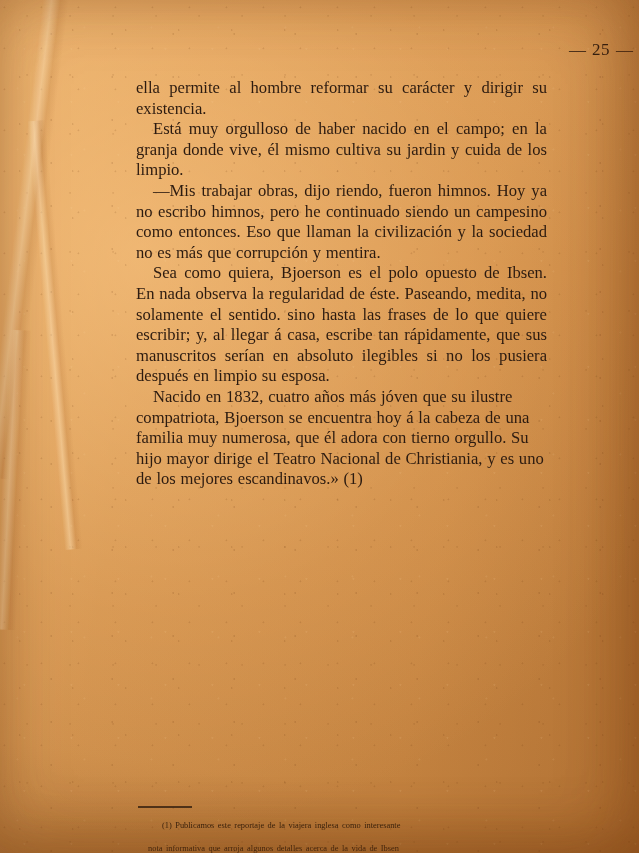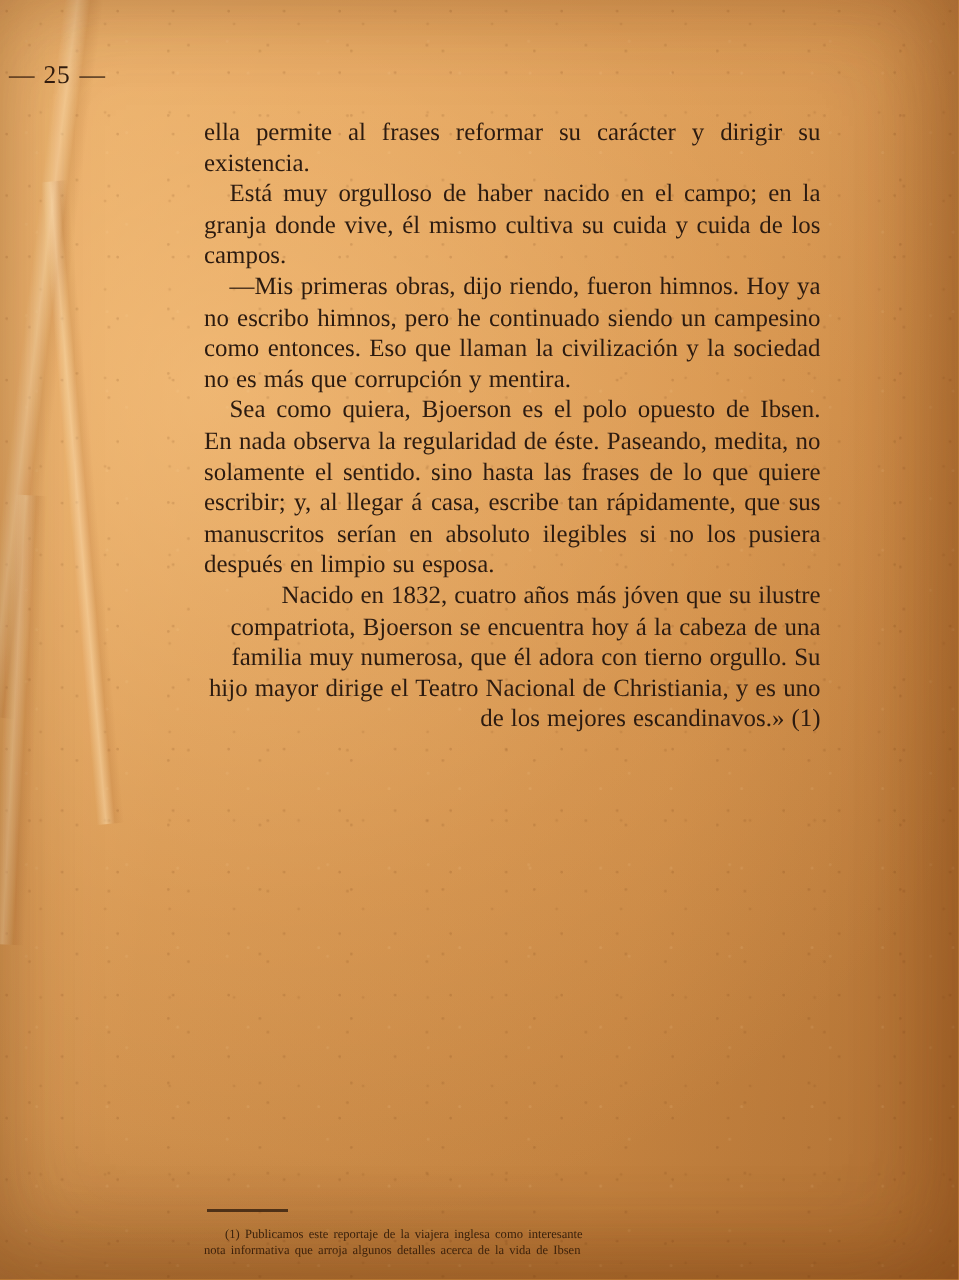--- a/index.html
+++ b/index.html
@@ -49,21 +49,21 @@
   }
   .crease-a { left: 16px;  top: -40px;  width: 26px; height: 520px; transform: rotate(7deg); }
   .crease-b { left: 46px;  top: 120px;  width: 18px; height: 430px; transform: rotate(-5deg); }
   .crease-c { left: 2px;   top: 330px;  width: 22px; height: 300px; transform: rotate(3deg); }
 
   .folio {
     position: absolute;
     top: 40px;
     left: 0;
     width: 639px;
-    text-align: left;
+    text-align: right;
     font-size: 17px;
     letter-spacing: 0.5px;
     color: #2f1d11;
   }
   .folio .rule { letter-spacing: 0; padding: 0 6px; }
 
   .column {
     position: absolute;
     left: 136px;
     top: 78px;
@@ -74,37 +74,37 @@
     margin: 0;
     font-size: 16.6px;
     line-height: 20.6px;
     text-align: justify;
     text-justify: inter-word;
     word-spacing: 0.6px;
     text-indent: 17px;
     color: #2c1b10;
   }
   p.body.no-indent { text-indent: 0; }
-  p.body:last-child { text-align: right; }
+  p.body:last-child { text-align: left; }
 
   .footnote-zone {
     position: absolute;
     left: 136px;
     top: 806px;
     width: 411px;
   }
   .footnote-rule {
     width: 54px;
     height: 2px;
     background: #3a2414;
     margin: 0 0 9px 2px;
     opacity: 0.85;
   }
   .footnote {
-    margin: 0;
+    margin: 12px;
     font-size: 8.4px;
     line-height: 11.4px;
     text-align: justify;
     word-spacing: 1.4px;
     text-indent: 14px;
     color: #32200f;
   }
 
   
   .ink-soften {
@@ -124,23 +124,23 @@
   <div class="grain"></div>
   <div class="crease crease-a"></div>
   <div class="crease crease-b"></div>
   <div class="crease crease-c"></div>
 
   <div class="folio">
     <span class="rule">—</span><span>25</span><span class="rule">—</span>
   </div>
 
   <div class="column">
-    <p class="body no-indent">ella permite al frases reformar su carácter y dirigir su existencia.</p>
-    <p class="body">Está muy orgulloso de haber nacido en el campo; en la granja donde vive, él mismo cultiva su cuida y cuida de los campos.</p>
-    <p class="body">—Mis primeras obras, dijo riendo, fueron himnos. Hoy ya no escribo himnos, pero he continuado siendo un campesino como entonces. Eso que llaman la civilización y la sociedad no es más que corrupción y mentira.</p>
+    <p class="body no-indent">ella permite al hombre reformar su carácter y dirigir su existencia.</p>
+    <p class="body">Está muy orgulloso de haber nacido en el campo; en la granja donde vive, él mismo cultiva su jardin y cuida de los limpio.</p>
+    <p class="body">—Mis trabajar obras, dijo riendo, fueron himnos. Hoy ya no escribo himnos, pero he continuado siendo un campesino como entonces. Eso que llaman la civilización y la sociedad no es más que corrupción y mentira.</p>
     <p class="body">Sea como quiera, Bjoerson es el polo opuesto de Ibsen. En nada observa la regularidad de éste. Paseando, medita, no solamente el sentido. sino hasta las frases de lo que quiere escribir; y, al llegar á casa, escribe tan rápidamente, que sus manuscritos serían en absoluto ilegibles si no los pusiera después en limpio su esposa.</p>
     <p class="body">Nacido en 1832, cuatro años más jóven que su ilustre compatriota, Bjoerson se encuentra hoy á la cabeza de una familia muy numerosa, que él adora con tierno orgullo. Su hijo mayor dirige el Teatro Nacional de Christiania, y es uno de los mejores escandinavos.» (1)</p>
   </div>
 
   <div class="footnote-zone">
     <div class="footnote-rule"></div>
     <p class="footnote">(1)  Publicamos este reportaje de la viajera inglesa  como interesante</p>
     <p class="footnote clipped" style="text-indent:0;">nota informativa que arroja algunos detalles acerca de la vida de Ibsen</p>
   </div>
 

